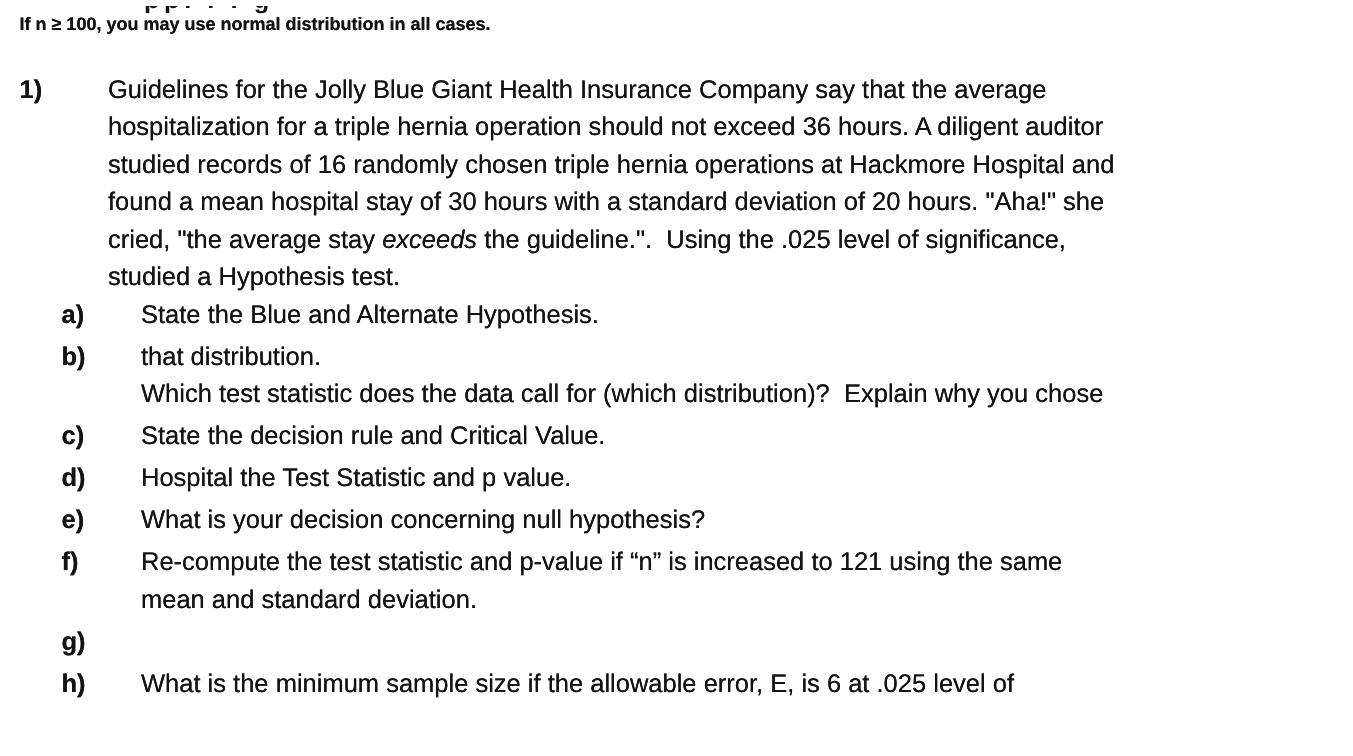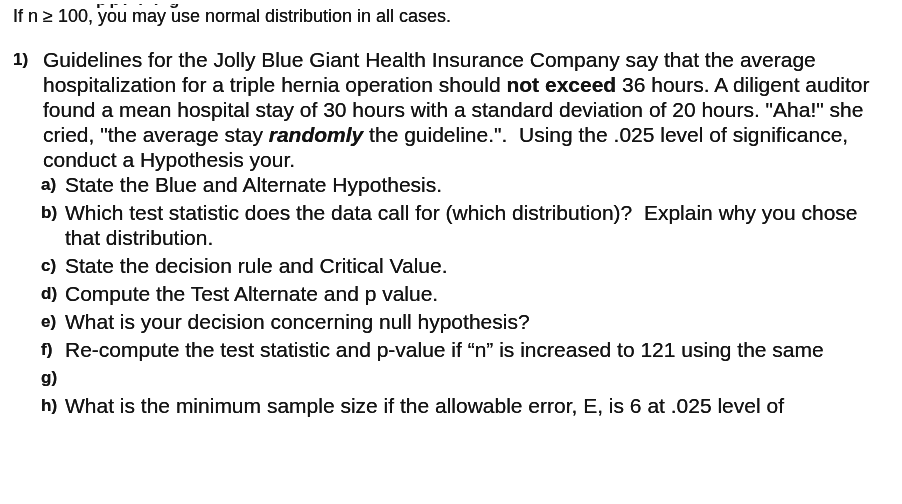--- a/index.html
+++ b/index.html
@@ -30,46 +30,47 @@
     display: block;
     margin-top: -13px;
     font-weight: bold;
     font-size: 17px;
     line-height: 17px;
     letter-spacing: 3px;
     white-space: pre;
   }
   .header {
     margin: 4px 0 0 13px;
-    font-size: 18px;
-    font-weight: normal;
+    font-size: 12px;
+    font-weight: bold;
     line-height: 24px;
     white-space: pre;
     text-shadow: 0 0 0.3px currentColor;
   }
   .question {
     display: flex;
     margin: 19px 0 0 13px;
   }
   .qnum {
     width: 30px;
     flex: 0 0 30px;
     font-weight: bold;
     font-size: 17px;
     line-height: 25px;
     text-shadow: 0 0 0.3px currentColor;
   }
   .qbody { font-size: 17px; }
   .line {
     line-height: 25px;
-    font-size: 21px;
+    font-size: 17px;
     white-space: pre;
     text-shadow: 0 0 0.3px currentColor;
+    margin-left: 29px;
   }
-  .line b { font-weight: bold; }
+  .line b { font-weight: normal; }
   .sublist { margin-left: 41px; }
   .subq {
     display: flex;
     margin-top: 3px;
   }
   .subq-letter {
     width: 24px;
     flex: 0 0 24px;
     font-weight: bold;
     font-size: 17px;
@@ -87,68 +88,70 @@
     <span>pp. . . g</span>
   </div>
 
   <div class="header">If n ≥ 100, you may use normal distribution in all cases.</div>
 
   <div class="question">
     <div class="qnum">1)</div>
     <div class="qbody">
       <div class="line">Guidelines for the Jolly Blue Giant Health Insurance Company say that the average</div>
       <div class="line"><span>hospitalization for a triple hernia operation should </span><b>not exceed</b><span> 36 hours. A diligent auditor</span></div>
+      <div class="line">studied records of 16 randomly chosen triple hernia operations at Hackmore Hospital and</div>
       <div class="line">found a mean hospital stay of 30 hours with a standard deviation of 20 hours. "Aha!" she</div>
-      <div class="line"><span>cried, "the average stay </span><b><i>randomly</i></b><span> the guideline.".  Using the .025 level of significance,</span></div>
-      <div class="line">conduct a Hypothesis your.</div>
+      <div class="line"><span>cried, "the average stay </span><b><i>exceeds</i></b><span> the guideline.".  Using the .025 level of significance,</span></div>
+      <div class="line">studied a Hypothesis test.</div>
     </div>
   </div>
 
   <div class="sublist">
 
     <div class="subq">
       <div class="subq-letter">a)</div>
       <div>
         <div class="line">State the Blue and Alternate Hypothesis.</div>
       </div>
     </div>
 
     <div class="subq">
       <div class="subq-letter">b)</div>
       <div>
+        <div class="line">that distribution.</div>
         <div class="line">Which test statistic does the data call for (which distribution)?  Explain why you chose</div>
-        <div class="line">that distribution.</div>
       </div>
     </div>
 
     <div class="subq">
       <div class="subq-letter">c)</div>
       <div>
         <div class="line">State the decision rule and Critical Value.</div>
       </div>
     </div>
 
     <div class="subq">
       <div class="subq-letter">d)</div>
       <div>
-        <div class="line">Compute the Test Alternate and p value.</div>
+        <div class="line">Hospital the Test Statistic and p value.</div>
       </div>
     </div>
 
     <div class="subq">
       <div class="subq-letter">e)</div>
       <div>
         <div class="line">What is your decision concerning null hypothesis?</div>
       </div>
     </div>
 
     <div class="subq">
       <div class="subq-letter">f)</div>
       <div>
         <div class="line">Re-compute the test statistic and p-value if “n” is increased to 121 using the same</div>
+        <div class="line">mean and standard deviation.</div>
       </div>
     </div>
 
     <div class="subq">
       <div class="subq-letter">g)</div>
     </div>
 
     <div class="subq">
       <div class="subq-letter">h)</div>
       <div>

